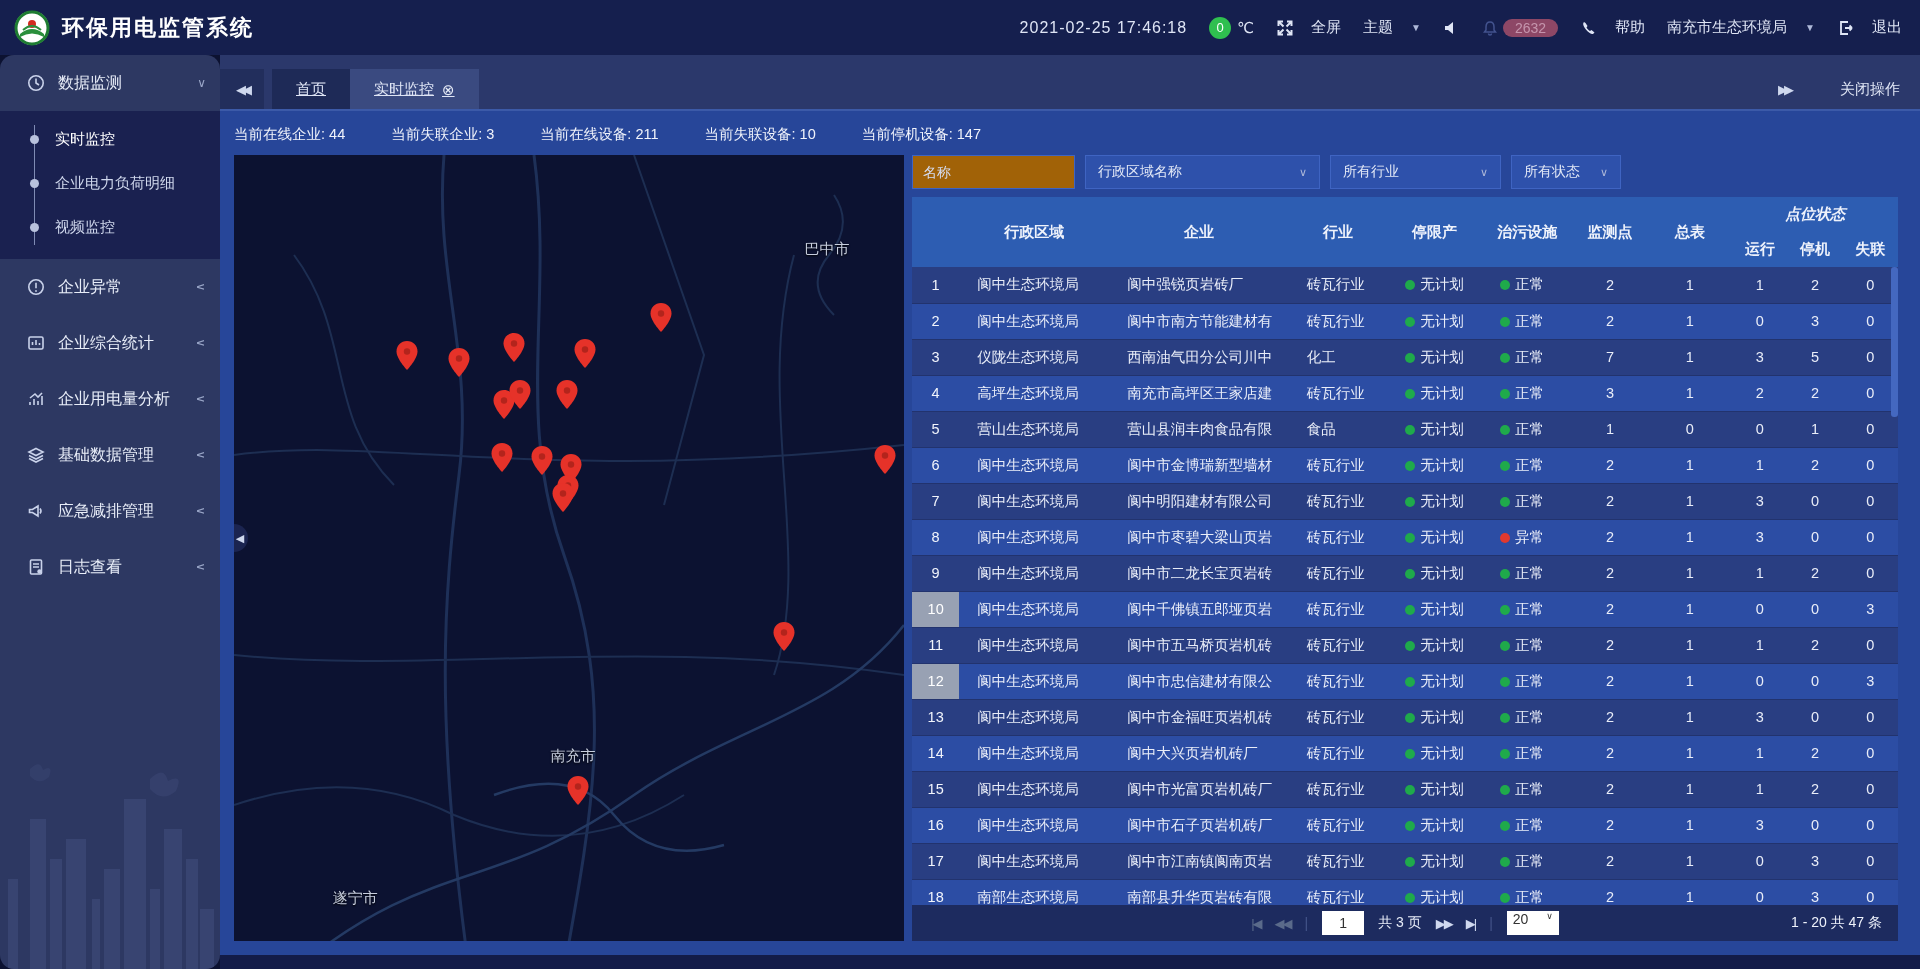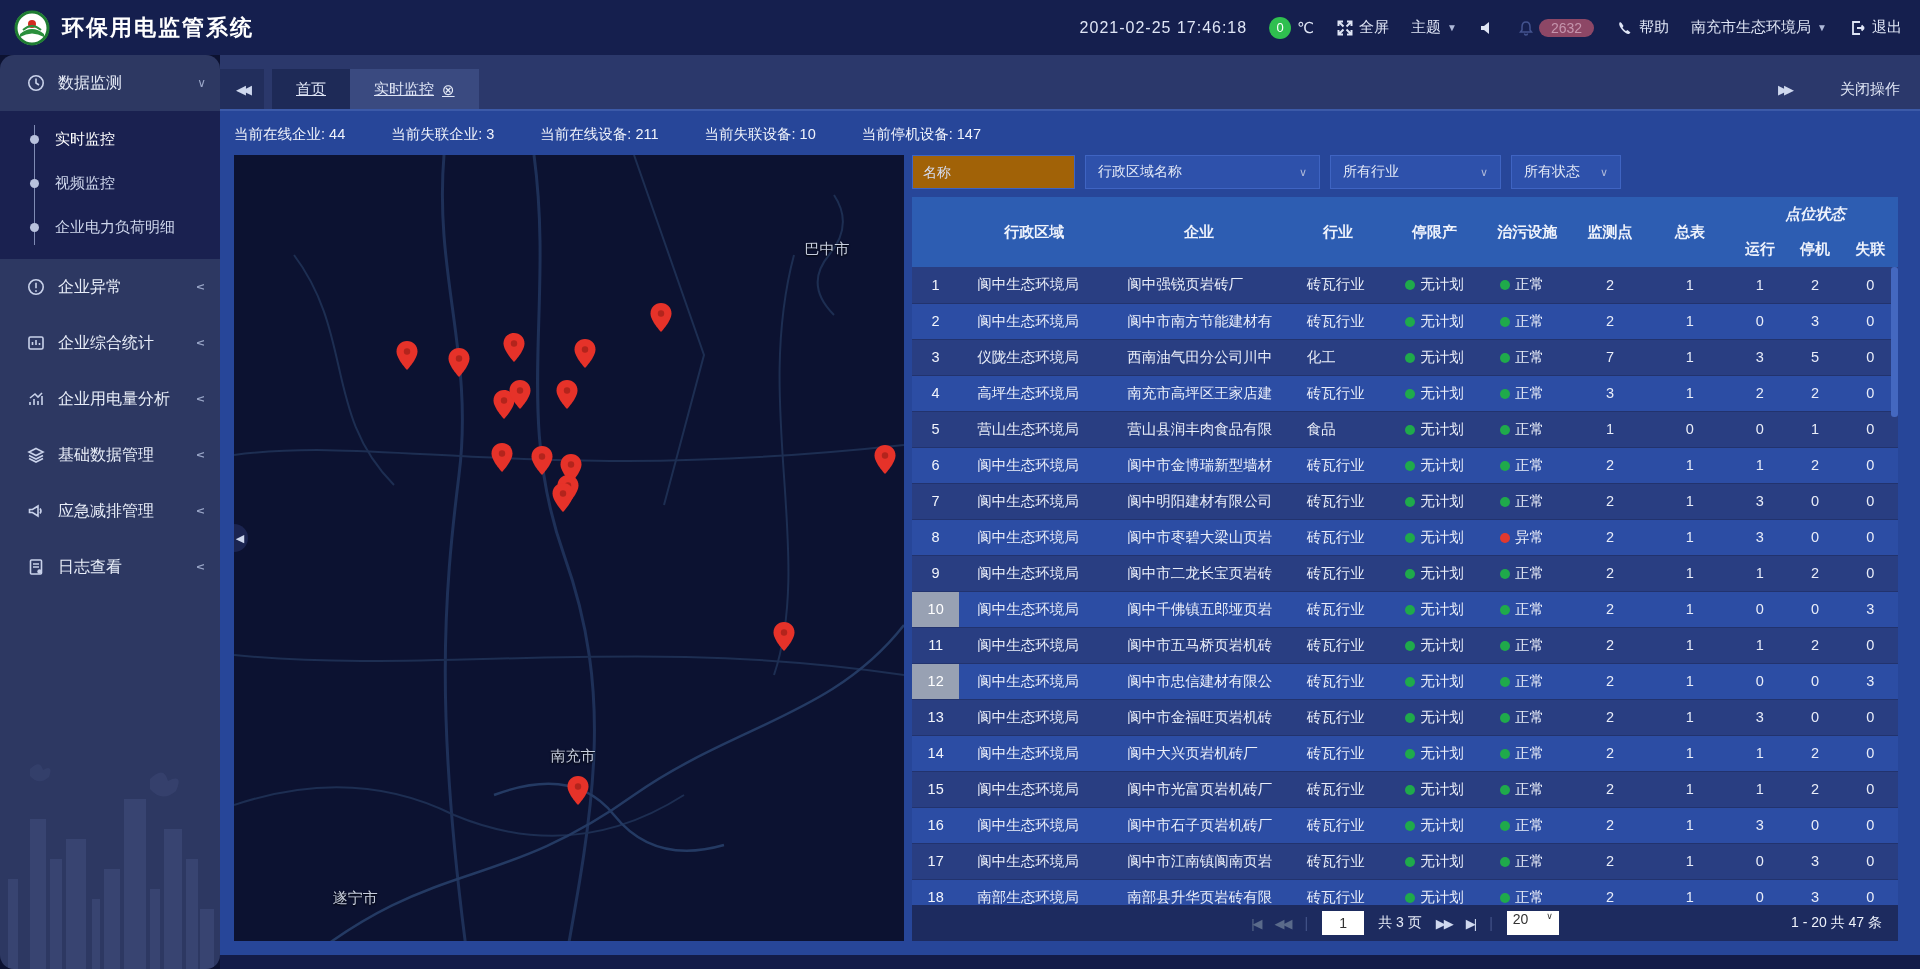--- a/index.html
+++ b/index.html
@@ -9,21 +9,21 @@
 
   
   .topbar { height:55px; background:#151f4e; display:flex; align-items:center; flex:0 0 55px; padding:0 18px 0 14px; }
   .brand { display:flex; align-items:center; gap:12px; }
   .brand-title { font-size:22px; font-weight:bold; letter-spacing:2px; color:#fff; }
   .topbar-right { margin-left:auto; display:flex; align-items:center; gap:22px; font-size:15px; color:#dfe5f5; }
   .datetime { font-size:16px; letter-spacing:1px; }
   .temp { display:flex; align-items:center; gap:6px; }
   .temp-badge { width:22px; height:22px; border-radius:50%; background:#2fbf4f; color:#fff; font-size:13px;
     display:flex; align-items:center; justify-content:center; }
-  .tb-item { display:flex; align-items:center; gap:6px; cursor:pointer; white-space:nowrap; }
+  .tb-item { display:flex; align-items:center; gap:18px; cursor:pointer; white-space:nowrap; }
   .tb-icon { display:inline-flex; width:17px; height:17px; align-items:center; justify-content:center; }
   .tb-icon svg { width:16px; height:16px; }
   .caret { font-size:10px; color:#aeb8d8; }
   .notif { display:flex; align-items:center; gap:4px; }
   .notif-badge { background:#a34f6b; color:#e3a9bd; border-radius:10px; padding:1px 12px; font-size:14px; opacity:.85; }
 
   
   .main-row { flex:1; display:flex; min-height:0; }
 
   
@@ -199,25 +199,25 @@
             <span class="sb-chev down">∨</span>
           </div>
           <div class="sb-sub">
             <span class="vline"></span>
             <div class="sb-sub-item active">
               <span class="dot"></span>
               <span>实时监控</span>
             </div>
             <div class="sb-sub-item">
               <span class="dot"></span>
-              <span>视频监控</span>
+              <span>企业电力负荷明细</span>
             </div>
             <div class="sb-sub-item">
               <span class="dot"></span>
-              <span>企业电力负荷明细</span>
+              <span>视频监控</span>
             </div>
           </div>
           <div class="sb-item">
             <span class="sb-icon">
               <svg viewBox="0 0 18 18" fill="none" stroke="#c9d2ea" stroke-width="1.6">
                 <circle cx="9" cy="9" r="7.2"></circle>
                 <path d="M9 4.8 V10.2"></path>
                 <circle cx="9" cy="13" r="0.9" fill="#c9d2ea" stroke="none"></circle>
               </svg>
             </span>

